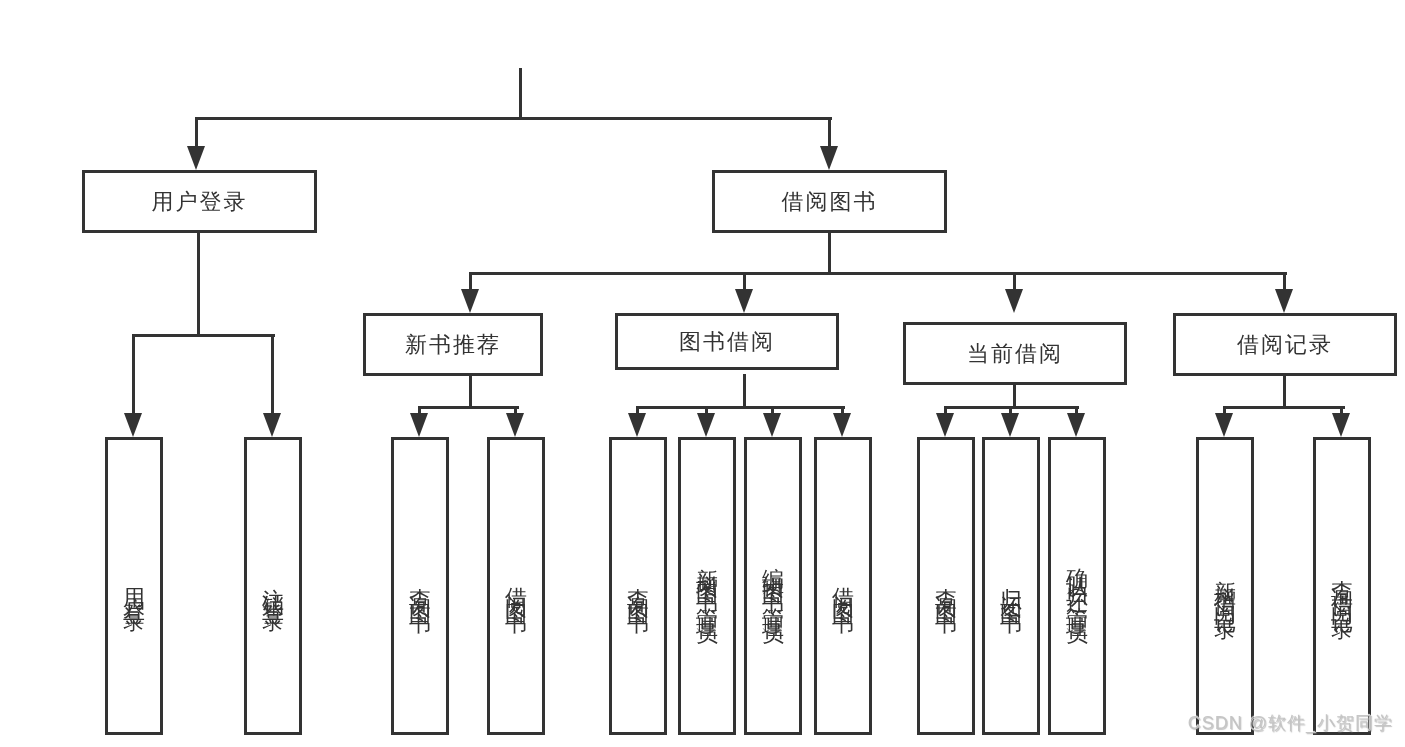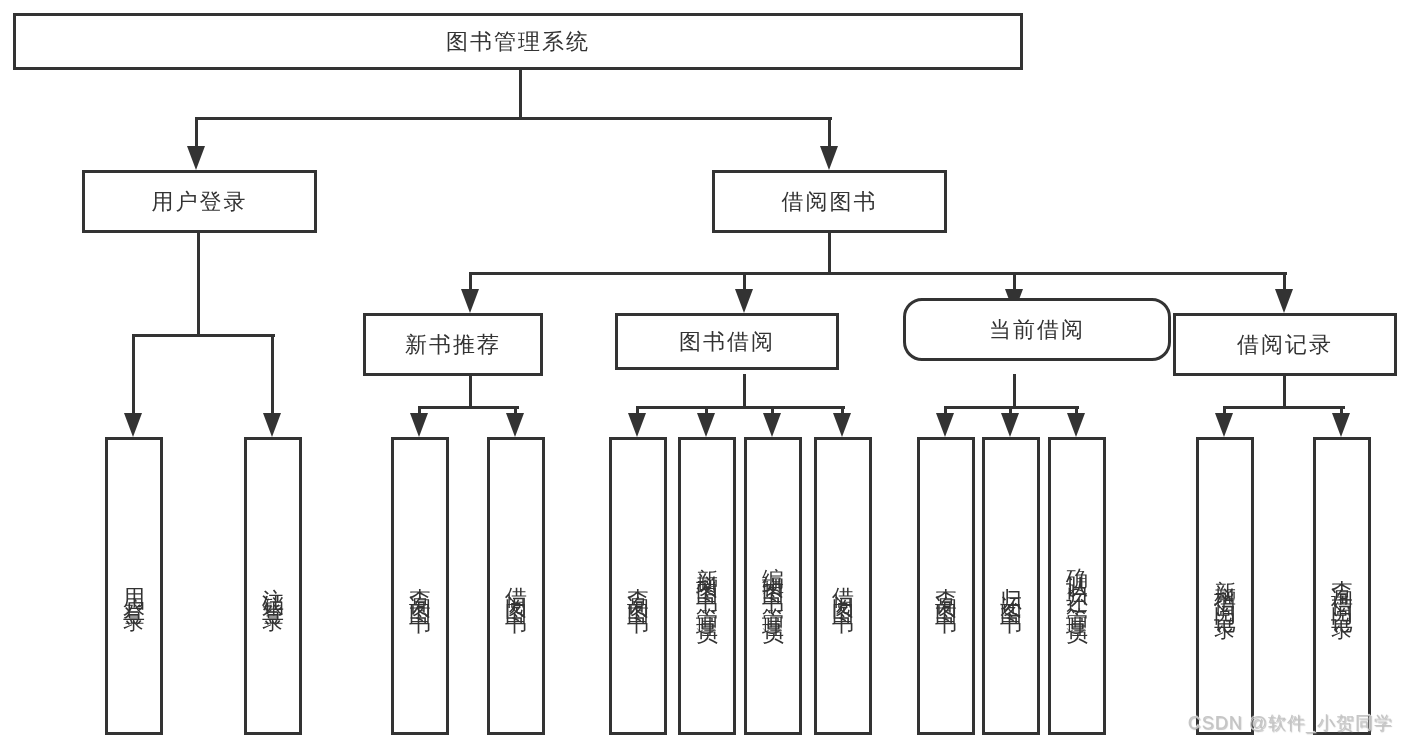--- a/index.html
+++ b/index.html
@@ -52,28 +52,27 @@
     letter-spacing:1px;
     z-index:5;
     white-space:nowrap;
   }
 </style>
 </head>
 <body>
 
 <div class="stage">
 
-  <div class="box" style="left:13px; top:13px; width:1010px; height:57px;">图书管理系统</div>
 
   <div class="box" style="left:82px; top:170px; width:235px; height:63px;">用户登录</div>
   <div class="box" style="left:712px; top:170px; width:235px; height:63px;">借阅图书</div>
 
   <div class="box" style="left:363px; top:313px; width:180px; height:63px;">新书推荐</div>
   <div class="box" style="left:615px; top:313px; width:224px; height:57px;">图书借阅</div>
-  <div class="box" style="left:903px; top:298px; width:268px; height:63px;border-radius:19px;">当前借阅</div>
+  <div class="box" style="left:903px; top:322px; width:224px; height:63px;">当前借阅</div>
   <div class="box" style="left:1173px; top:313px; width:224px; height:63px;">借阅记录</div>
 
   <div class="box vbox" style="left:105px; top:437px; width:58px; height:298px;">用户登录</div>
   <div class="box vbox" style="left:244px; top:437px; width:58px; height:298px;">注销登录</div>
 
   <div class="box vbox" style="left:391px; top:437px; width:58px; height:298px;">查询图书</div>
   <div class="box vbox" style="left:487px; top:437px; width:58px; height:298px;">借阅图书</div>
 
   <div class="box vbox" style="left:609px; top:437px; width:58px; height:298px;">查询图书</div>
   <div class="box vbox" style="left:678px; top:437px; width:58px; height:298px;">新增图书（管理员）</div>

